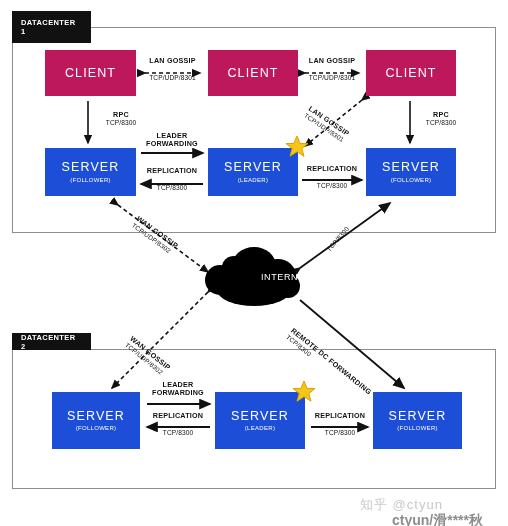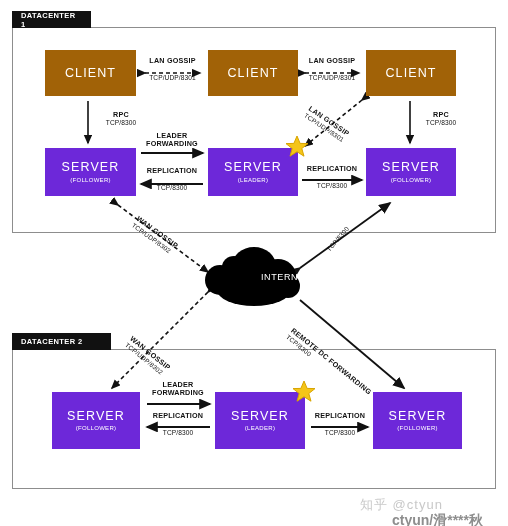--- a/index.html
+++ b/index.html
@@ -9,22 +9,22 @@
 
   .dc-frame{position:absolute;border:1.5px solid #8d8d8d;background:#ffffff;box-sizing:border-box;}
   .dc-tab{position:absolute;background:#111111;color:#ffffff;
           font-size:7.5px;font-weight:bold;letter-spacing:.4px;
           display:flex;align-items:center;padding:0 9px;box-sizing:border-box;z-index:6;}
 
   .node{position:absolute;display:flex;flex-direction:column;
         align-items:center;justify-content:center;box-sizing:border-box;z-index:4;}
   .node .t1{color:#ffffff;font-size:12.5px;letter-spacing:1.1px;line-height:1;}
   .node .t2{color:#ffffff;font-size:6px;letter-spacing:.3px;margin-top:3px;line-height:1;}
-  .client{background:#a16207;text-align:center;}
-  .server{background:#6d28d9;}
+  .client{background:#be185d;text-align:center;}
+  .server{background:#1d4ed8;}
 
   .lbl{position:absolute;color:#111;text-align:center;line-height:1.15;z-index:5;white-space:nowrap;}
   .lbl .b{font-weight:bold;font-size:7.2px;letter-spacing:.2px;display:block;}
   .lbl .p{font-size:6.6px;letter-spacing:.1px;display:block;}
 
   .rot{position:absolute;z-index:5;white-space:nowrap;color:#111;
        transform-origin:left top;}
   .rot .b{font-weight:bold;font-size:7.2px;display:block;letter-spacing:.3px;}
   .rot .p{font-size:6.4px;display:block;letter-spacing:.2px;}
 
@@ -36,21 +36,21 @@
 
   .wm{position:absolute;z-index:9;color:#c9c9c9;white-space:nowrap;}
   .wm1{font-size:13px;letter-spacing:1px;text-align:right;}
   .wm2{font-size:14px;font-weight:bold;color:#8e8e8e;}
 </style>
 </head>
 <body>
 
 <div id="stage">
 
-  <div class="dc-tab" style="left:12px;top:11px;width:79px;height:17px;">
+  <div class="dc-tab" style="left:12px;top:11px;width:79px;height:32px;">
     <span>DATACENTER 1</span>
   </div>
   <div class="dc-frame" style="left:12px;top:27px;width:484px;height:206px;"></div>
 
   <div class="node client" style="left:45px;top:50px;width:91px;height:46px;">
     <span class="t1">CLIENT</span>
   </div>
   <div class="node client" style="left:208px;top:50px;width:90px;height:46px;">
     <span class="t1">CLIENT</span>
   </div>
@@ -134,21 +134,21 @@
   <div class="rot" style="left:134px;top:334px;transform:rotate(39deg);">
     <span class="b">WAN GOSSIP</span>
     <span class="p">TCP/UDP/8302</span>
   </div>
 
   <div class="rot" style="left:295px;top:326px;transform:rotate(39deg);">
     <span class="b">REMOTE DC FORWARDING</span>
     <span class="p">TCP/8300</span>
   </div>
 
-  <div class="dc-tab" style="left:12px;top:333px;width:99px;height:17px;">
+  <div class="dc-tab" style="left:12px;top:333px;width:79px;height:17px;">
     <span>DATACENTER 2</span>
   </div>
   <div class="dc-frame" style="left:12px;top:349px;width:484px;height:140px;"></div>
 
   <div class="node server" style="left:52px;top:392px;width:88px;height:57px;">
     <span class="t1">SERVER</span>
     <span class="t2">(FOLLOWER)</span>
   </div>
   <div class="node server" style="left:215px;top:392px;width:90px;height:57px;">
     <span class="t1">SERVER</span>

